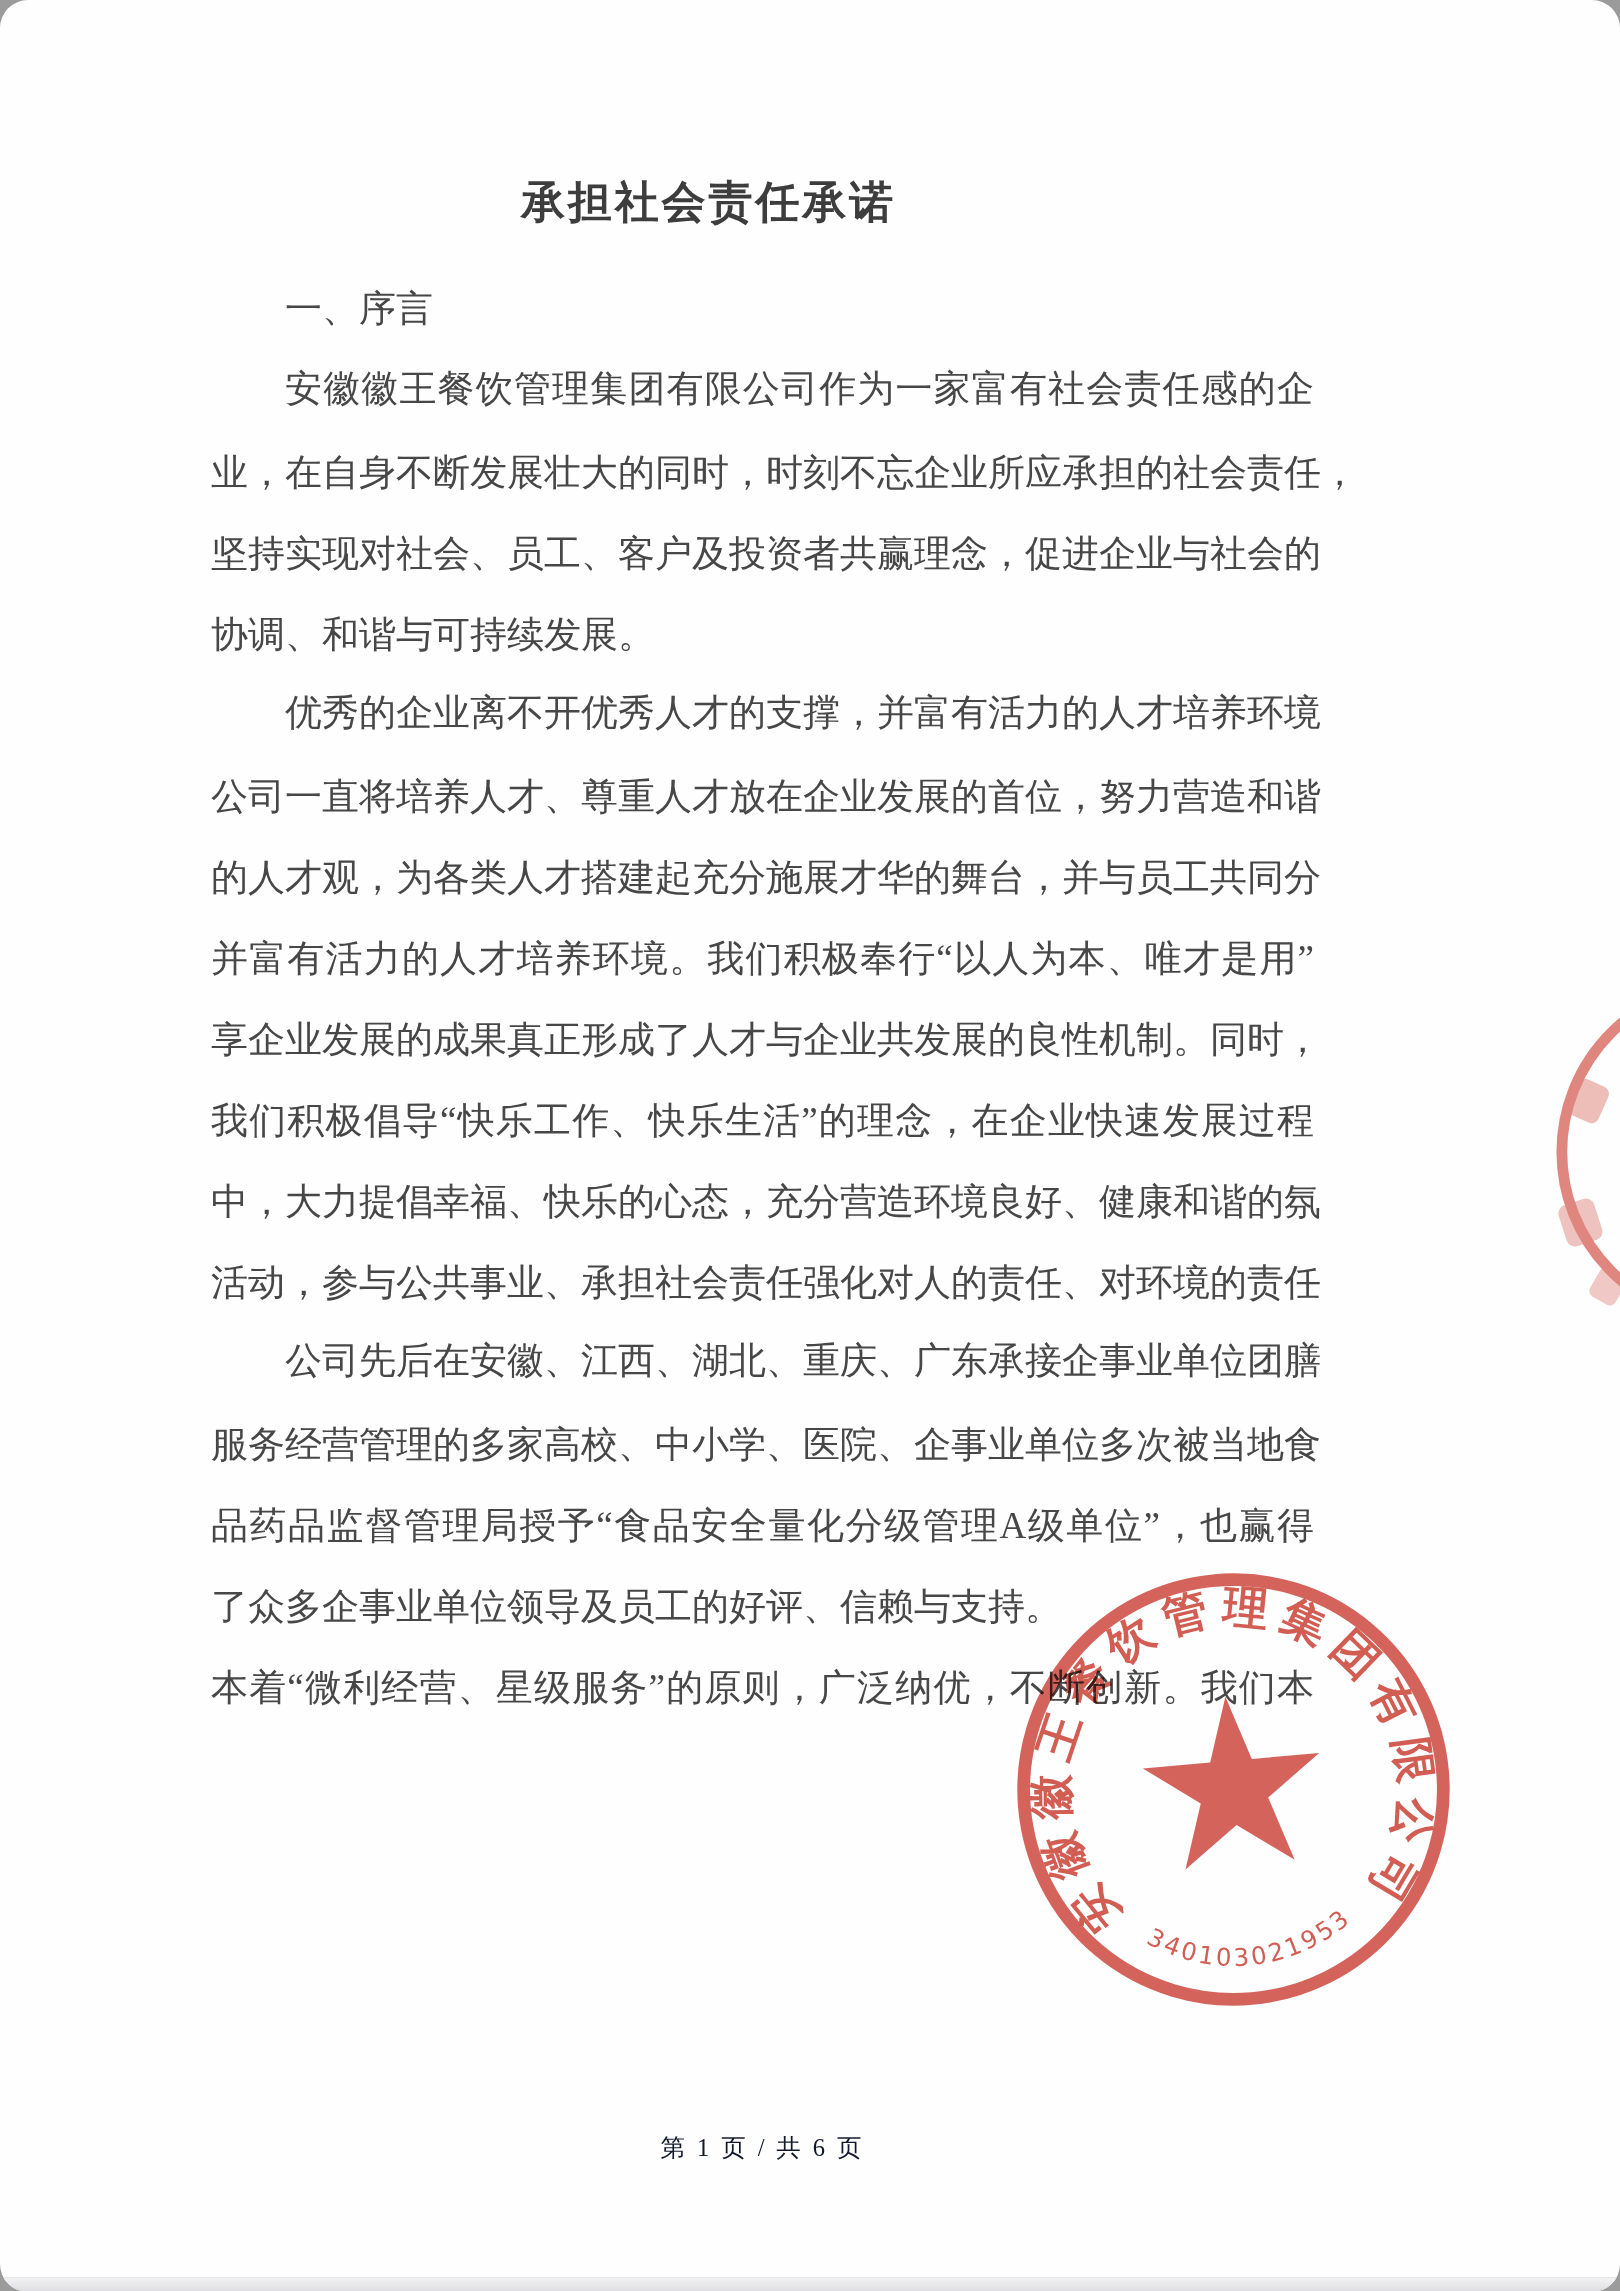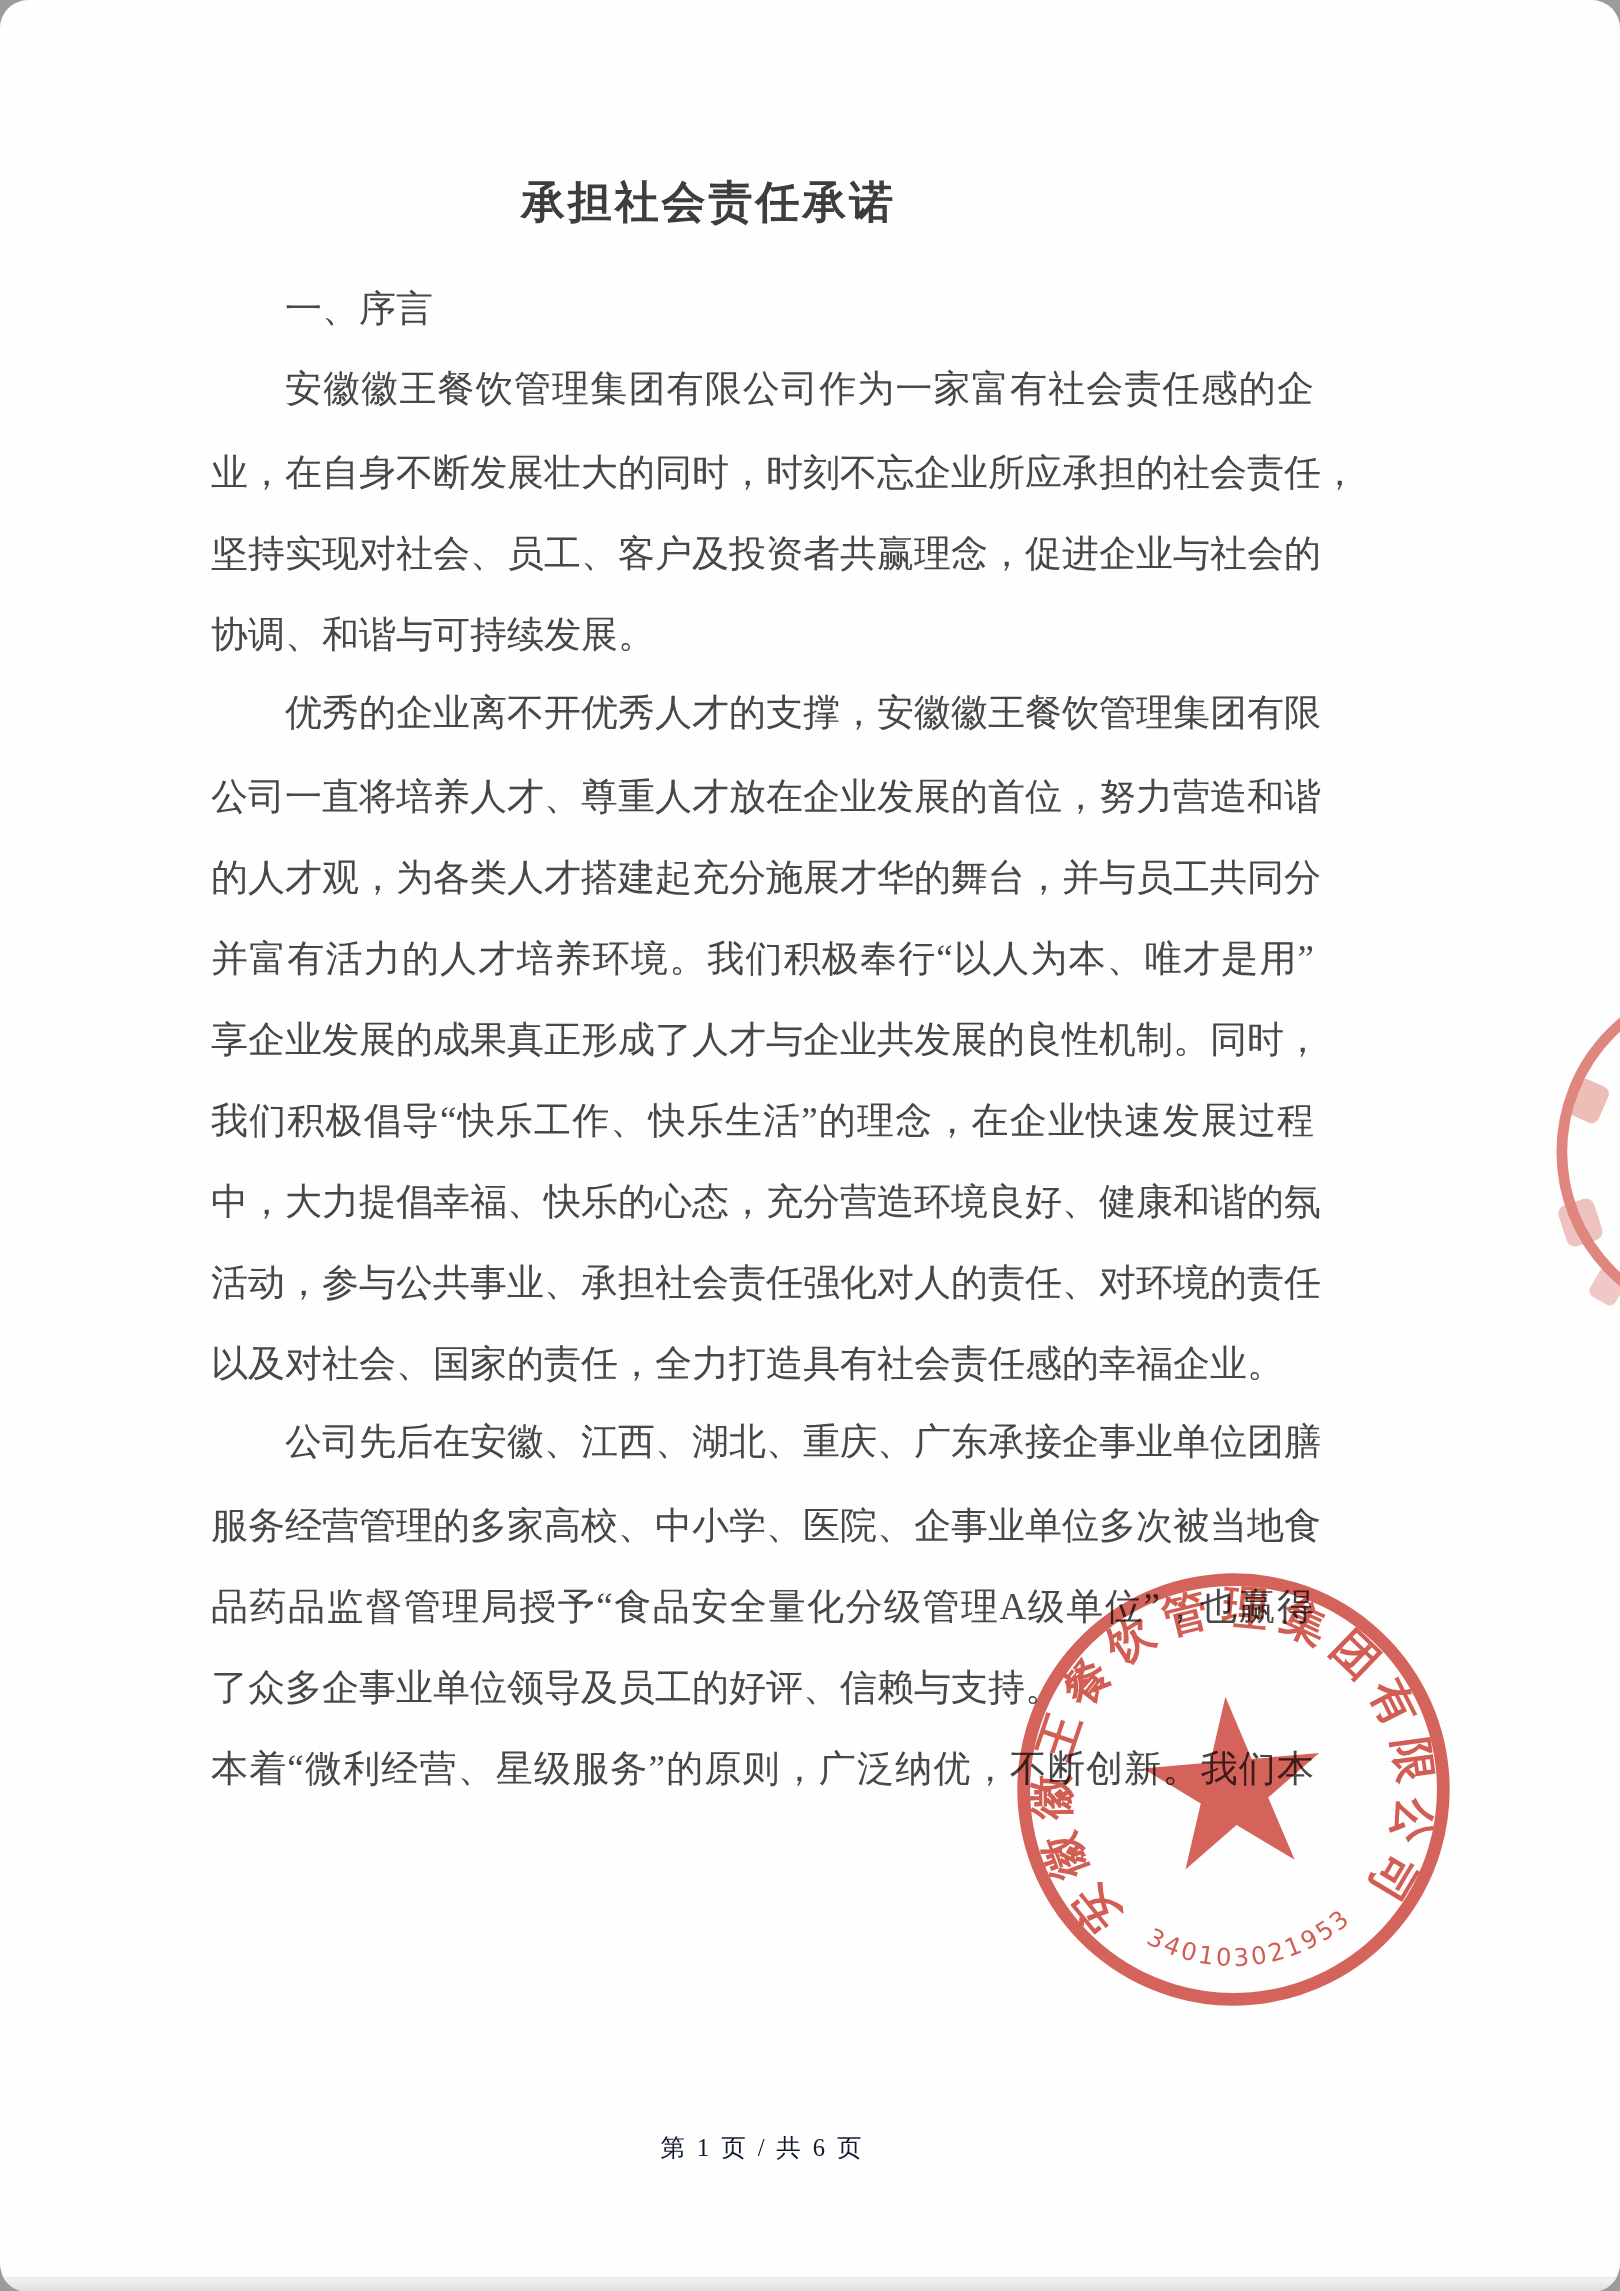--- a/index.html
+++ b/index.html
@@ -63,29 +63,28 @@
 
   <div class="doc-title">承担社会责任承诺</div>
 
   <div class="body-text">
     <div class="heading">一、序言</div>
 
   <div class="line indent">安徽徽王餐饮管理集团有限公司作为一家富有社会责任感的企</div>
       <div class="line">业，在自身不断发展壮大的同时，时刻不忘企业所应承担的社会责任，</div>
       <div class="line">坚持实现对社会、员工、客户及投资者共赢理念，促进企业与社会的</div>
       <div class="line end">协调、和谐与可持续发展。</div>
-      <div class="line indent">优秀的企业离不开优秀人才的支撑，安徽徽王餐饮管理集团有限</div>
+      <div class="line indent">优秀的企业离不开优秀人才的支撑，并富有活力的人才培养环境</div>
       <div class="line">公司一直将培养人才、尊重人才放在企业发展的首位，努力营造和谐</div>
       <div class="line">的人才观，为各类人才搭建起充分施展才华的舞台，并与员工共同分</div>
       <div class="line">并富有活力的人才培养环境。我们积极奉行“以人为本、唯才是用”</div>
       <div class="line">享企业发展的成果真正形成了人才与企业共发展的良性机制。同时，</div>
       <div class="line">我们积极倡导“快乐工作、快乐生活”的理念，在企业快速发展过程</div>
       <div class="line">中，大力提倡幸福、快乐的心态，充分营造环境良好、健康和谐的氛</div>
       <div class="line">活动，参与公共事业、承担社会责任强化对人的责任、对环境的责任</div>
-      <div class="line end">以及对社会、国家的责任，全力打造具有社会责任感的幸福企业。</div>
       <div class="line indent">公司先后在安徽、江西、湖北、重庆、广东承接企事业单位团膳</div>
       <div class="line">服务经营管理的多家高校、中小学、医院、企事业单位多次被当地食</div>
       <div class="line">品药品监督管理局授予“食品安全量化分级管理A级单位”，也赢得</div>
       <div class="line end">了众多企事业单位领导及员工的好评、信赖与支持。</div>
       <div class="line">本着“微利经营、星级服务”的原则，广泛纳优，不断创新。我们本</div>
     </div>
 
   <div class="footer">第 1 页 / 共 6 页</div>
 
   <svg class="seal" width="451" height="451" viewBox="0 0 460 460">

